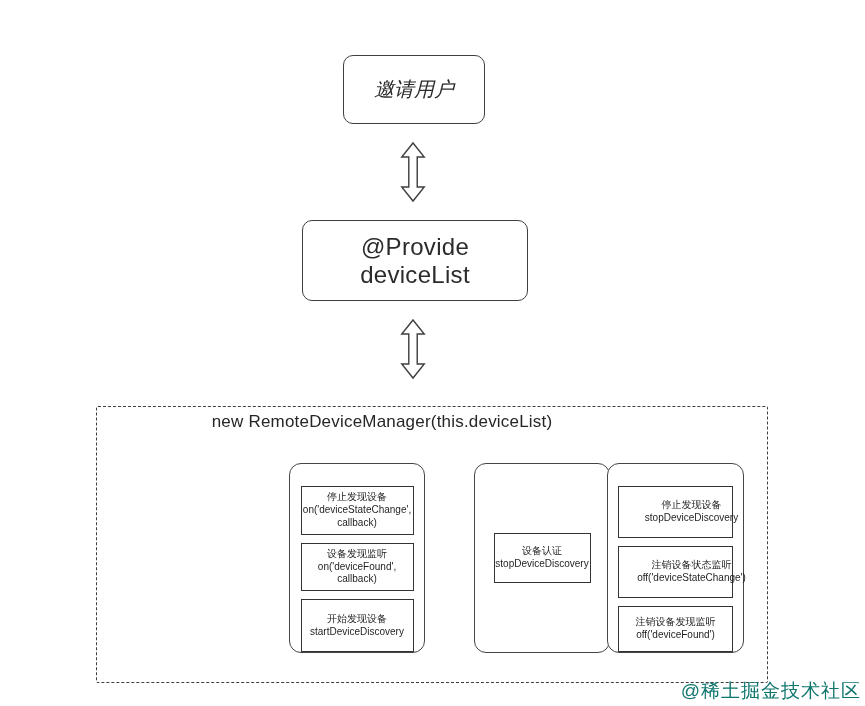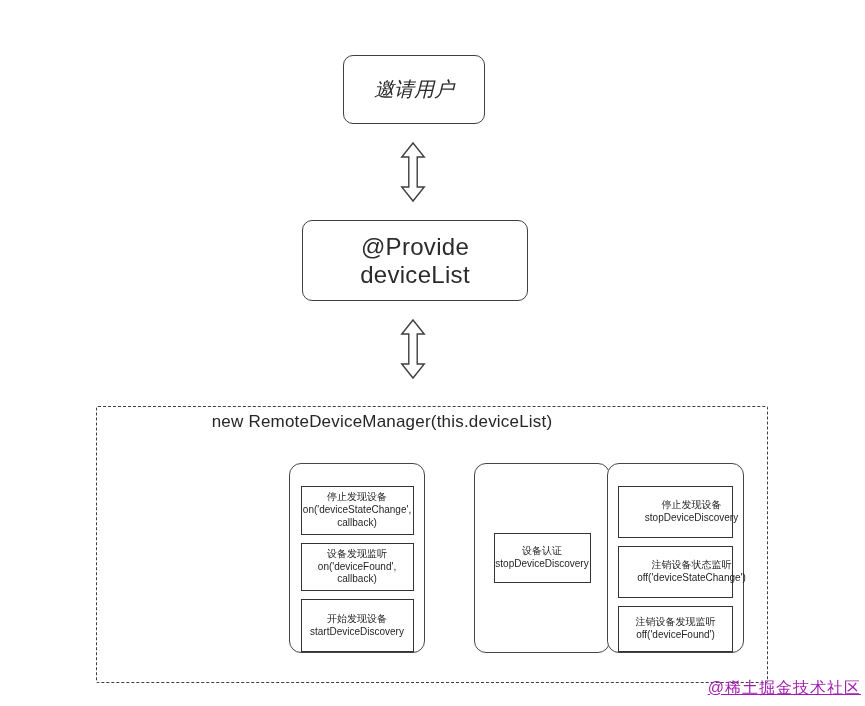--- a/index.html
+++ b/index.html
@@ -34,21 +34,21 @@
   #col-4{left:607px;width:137px;padding-top:22px;gap:8px;}
   .ibox{
     border:1px solid #333333;background:#ffffff;box-sizing:border-box;
     display:flex;flex-direction:column;align-items:center;justify-content:center;
     text-align:center;font-size:10px;line-height:1.28;color:#1f1f1f;
   }
   .w113{width:113px;} .w97{width:97px;} .w115{width:115px;}
   .h50{height:50px;} .h48{height:48px;} .h45{height:54px;} .h49{height:52px;padding-left:32px;} .h46{height:46px;align-items:center;}
   .ibox .ln{white-space:nowrap;}
   #watermark{
-    position:absolute;right:4px;top:678px;font-size:16px;color:#a21caf;letter-spacing:1px;text-decoration:underline;
+    position:absolute;right:4px;top:678px;font-size:19px;color:#0f766e;letter-spacing:1px;
   }
   svg .ar{fill:#ffffff;stroke:#3f3f3f;stroke-width:1.5;stroke-linejoin:miter;}
 </style>
 </head>
 <body>
 
 <div id="canvas">
 
   <div id="invite-node" class="node">
     <span>邀请用户</span>

